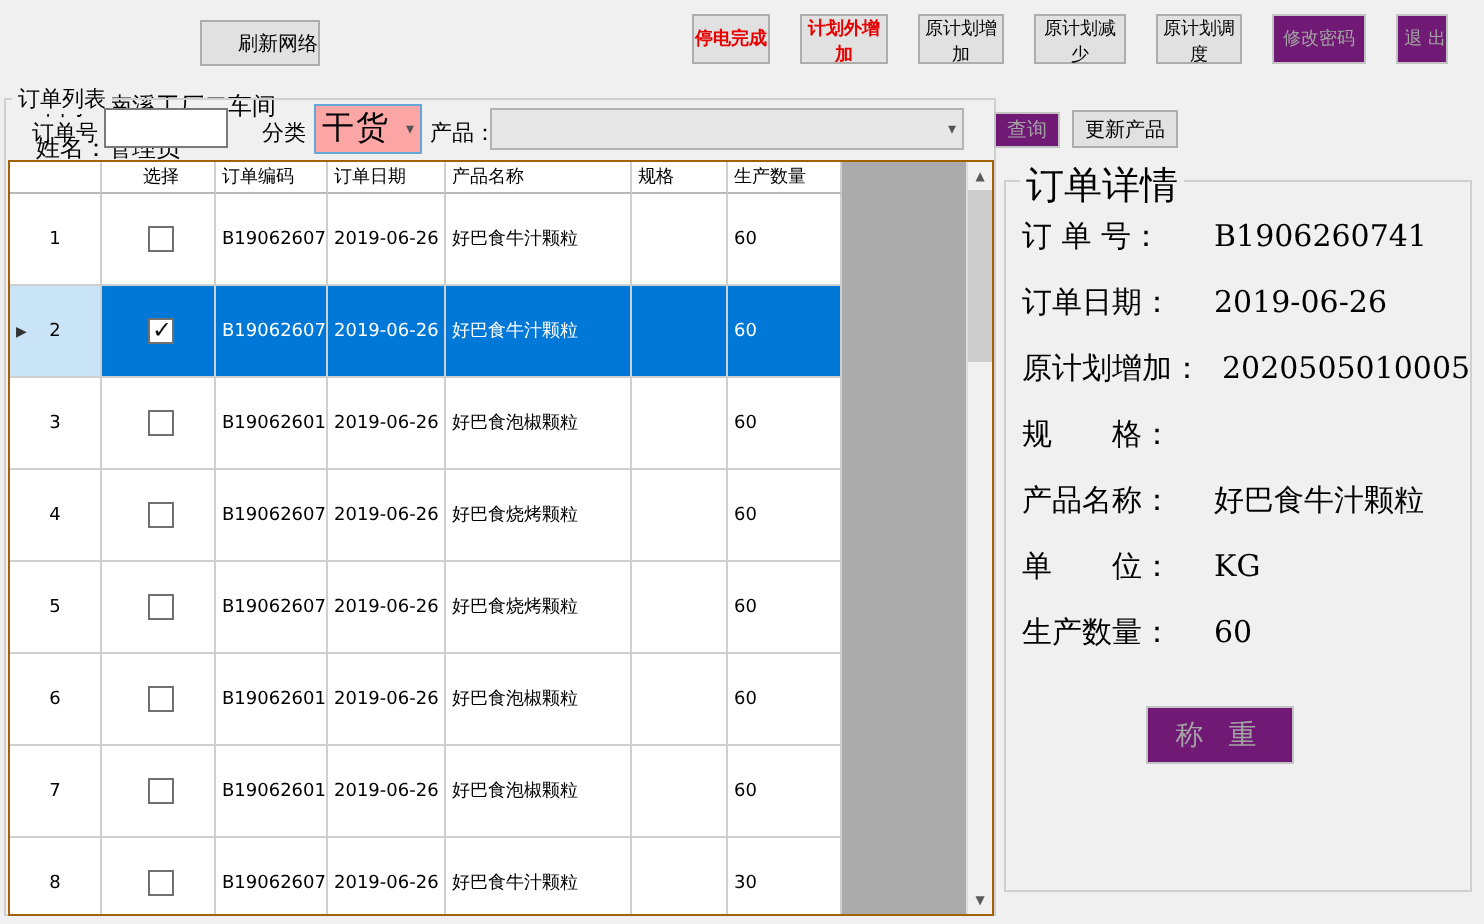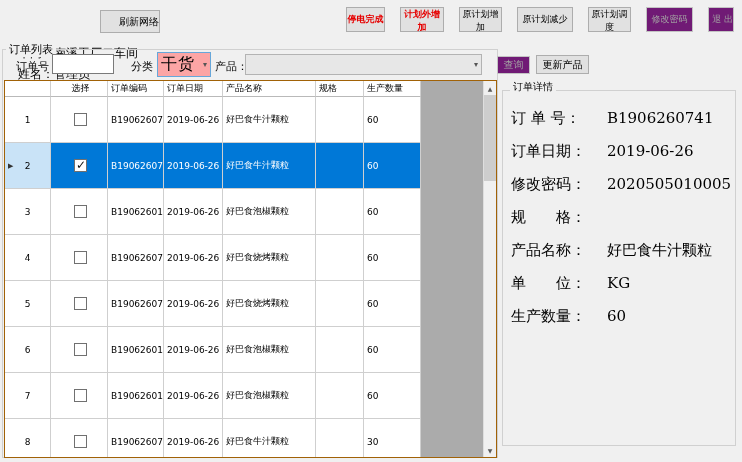--- a/index.html
+++ b/index.html
@@ -33,35 +33,35 @@
   }
 
   
   .hdr-label { position: absolute; font-size: 12px; white-space: nowrap; margin-top: 39px; }
   #refresh-btn { left:100px; top:10px; width:60px; height:23px; font-size:10px;text-align:right; }
   .actions { position:absolute; left:346px; top:7px; display:flex; gap:15px; }
   .actions .btn { height:25px; }
   .actions .btn:nth-child(1){ width:39px; }
   .actions .btn:nth-child(2){ width:44px; }
   .actions .btn:nth-child(3){ width:43px; }
-  .actions .btn:nth-child(4){ width:56px; }
+  .actions .btn:nth-child(4){ width:46px; }
   .actions .btn:nth-child(5){ width:43px; }
   .actions .btn:nth-child(6){ width:47px; }
   .actions .btn:nth-child(7){ width:26px;text-align:right; }
 
   
   .groupbox { position:absolute; border:1px solid #d0d0d0; }
   .groupbox > .gb-label {
     position:absolute; top:-8px; left:3px;
     background:#f0f0f0; padding:0 3px; font-size:11px; white-space:nowrap;
   }
   #orders-group { left:2px; top:49px; width:496px; height:409px; }
   #details-group { left:502px; top:90px; width:234px; height:356px; }
   #details-group > .gb-label {
-    font-family:Liberation Mono, monospace; font-size:10px; top:-11px; left:7px;
+    font-family:Liberation Mono, monospace; font-size:19px; top:-11px; left:7px;
   }
 
   
   .flt-label { position:absolute; font-size:11px; white-space:nowrap; }
   #order-no-input {
     position:absolute; left:52px; top:54px; width:62px; height:20px;
     border:1px solid #7a7a7a; background:#fff; font-size:12px; padding:0 3px;
   }
   #category-dd {
     position:absolute; left:157px; top:52px; width:54px; height:25px;
@@ -309,28 +309,29 @@
 <div class="groupbox" id="details-group">
   <span class="gb-label">订单详情</span>
   <div class="details-rows">
     <div class="d-row">
       <span class="d-label">订 单 号：</span><span class="d-value">B1906260741</span>
     </div>
     <div class="d-row">
       <span class="d-label">订单日期：</span><span class="d-value">2019-06-26</span>
     </div>
     <div class="d-row">
-      <span class="d-label">修改密码：</span><span class="d-value">2020505010005</span>
+      <span class="d-label">原计划增加：</span><span class="d-value">2020505010005</span>
     </div>
     <div class="d-row">
       <span class="d-label">规　　格：</span><span class="d-value"></span>
     </div>
     <div class="d-row">
       <span class="d-label">产品名称：</span><span class="d-value">好巴食牛汁颗粒</span>
     </div>
     <div class="d-row">
       <span class="d-label">单　　位：</span><span class="d-value">KG</span>
     </div>
     <div class="d-row">
       <span class="d-label">生产数量：</span><span class="d-value">60</span>
     </div>
+    <button class="btn disabled" id="weigh-btn">称 重</button>
   </div>
 </div>
 
 </body></html>

